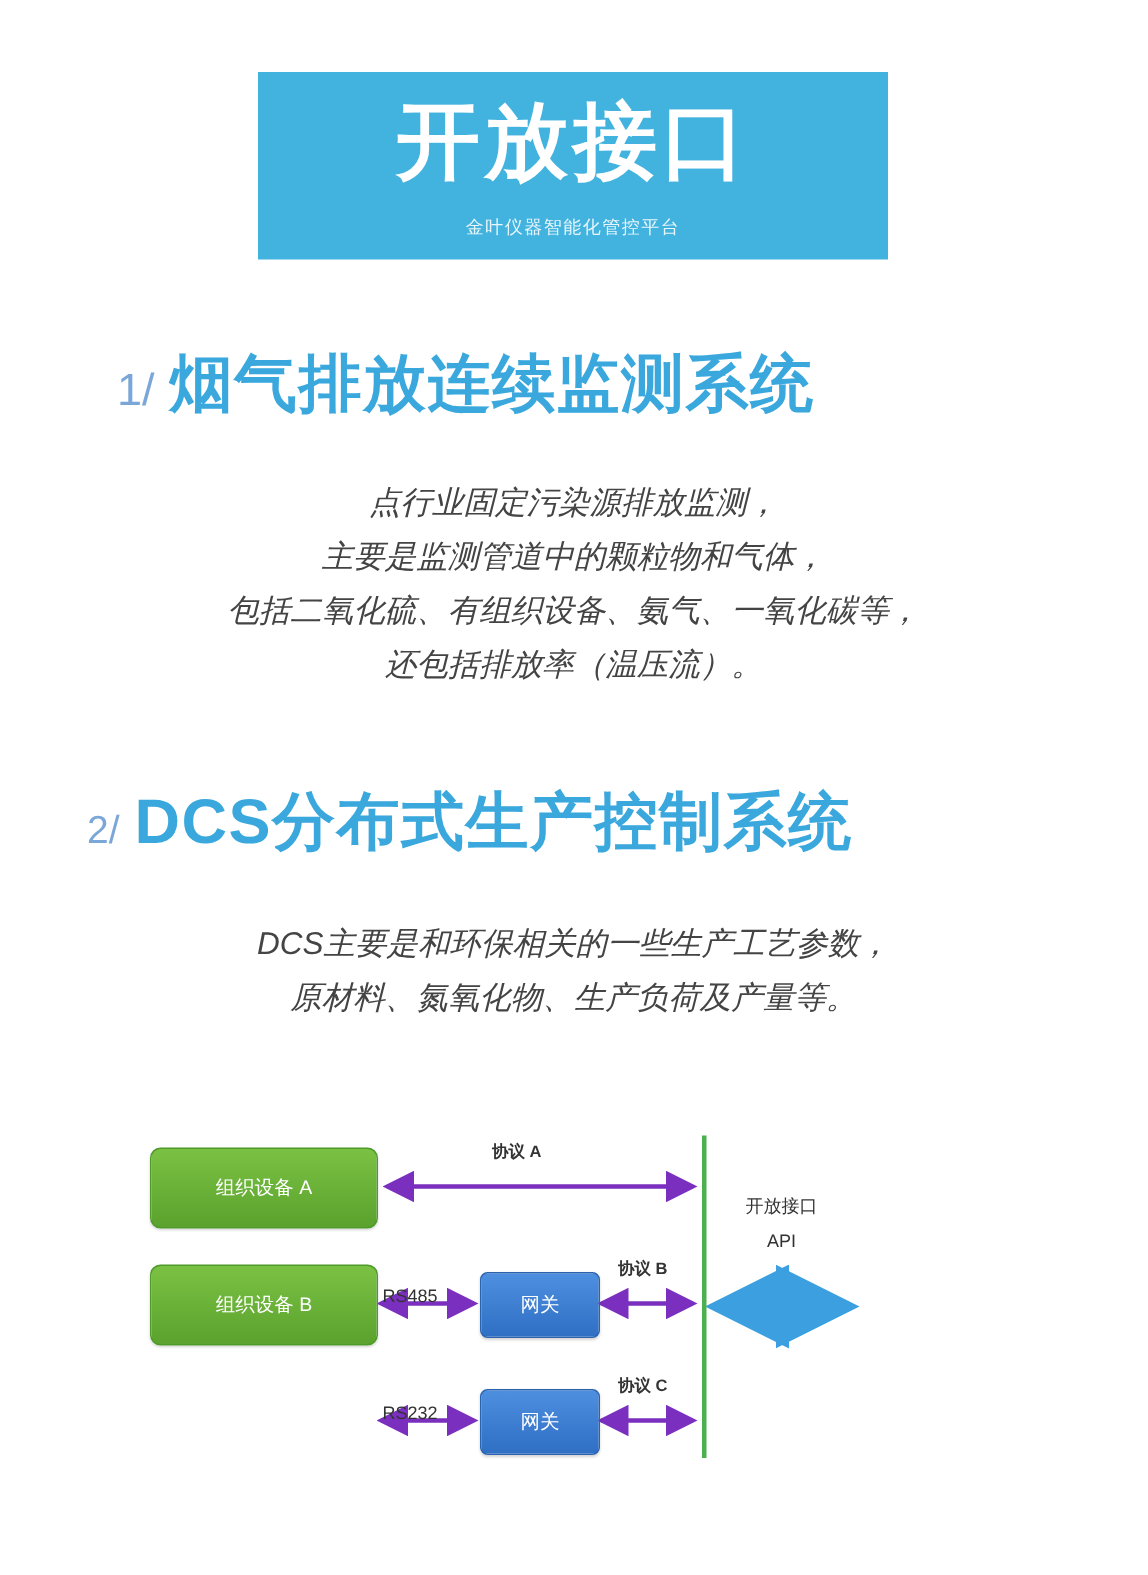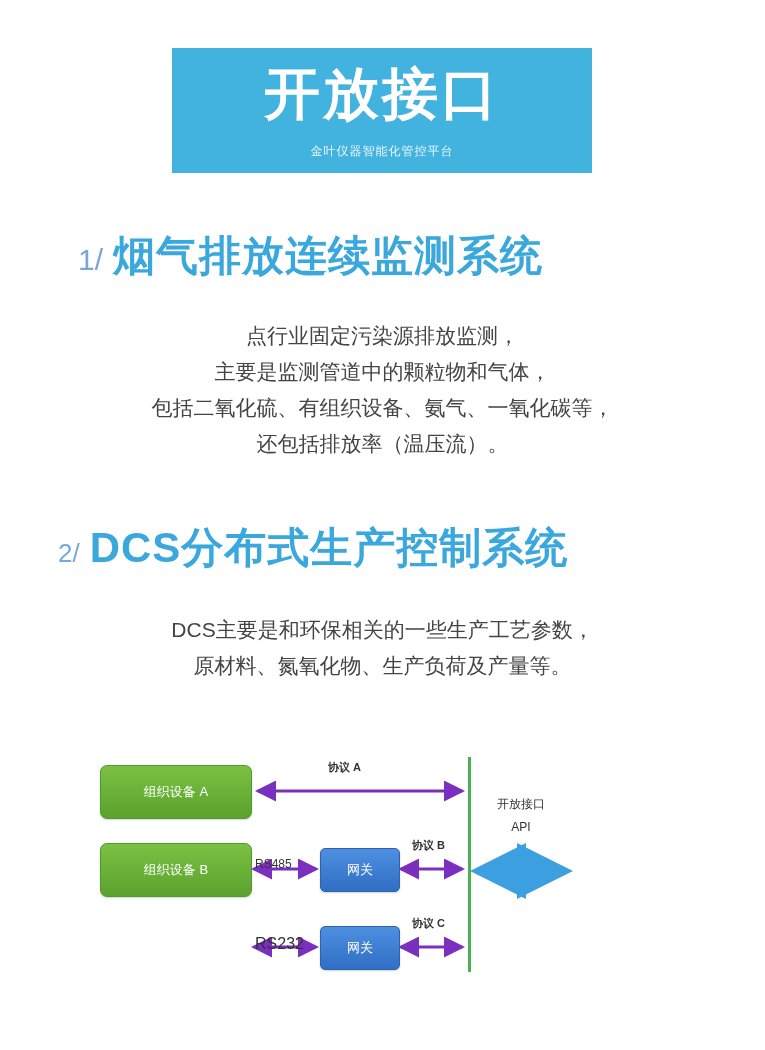--- a/index.html
+++ b/index.html
@@ -70,20 +70,21 @@
 
   
   .para {
     position: absolute;
     width: 765px;
     left: 0;
     text-align: center;
     font-size: 21px;
     line-height: 1.72;
     color: #444;
+    font-style: italic;
   }
   #para1 { top: 318px; }
   #para2 { top: 612px; }
 
   
   .diagram {
     position: absolute;
     left: 0;
     top: 745px;
     width: 765px;
@@ -164,21 +165,21 @@
   .proto-label {
     position: absolute;
     font-size: 11px;
     color: #333;
     font-weight: bold;
   }
   #lbl-pa { left: 328px; top: 15px; }
   #lbl-pb { left: 412px; top: 93px; }
   #lbl-pc { left: 412px; top: 171px; }
   #lbl-485 { left: 255px; top: 112px; font-weight: normal; font-size: 12px; }
-  #lbl-232 { left: 255px; top: 190px; font-weight: normal; font-size: 16px; }
+  #lbl-232 { left: 255px; top: 190px; font-weight: normal; font-size: 12px; }
 
   .arrow-svg { position: absolute; left: 0; top: 0; }
 </style>
 </head>
 <body>
 
 <div class="banner">
   <div class="banner-title">开放接口</div>
   <div class="banner-sub">金叶仪器智能化管控平台</div>
 </div>

